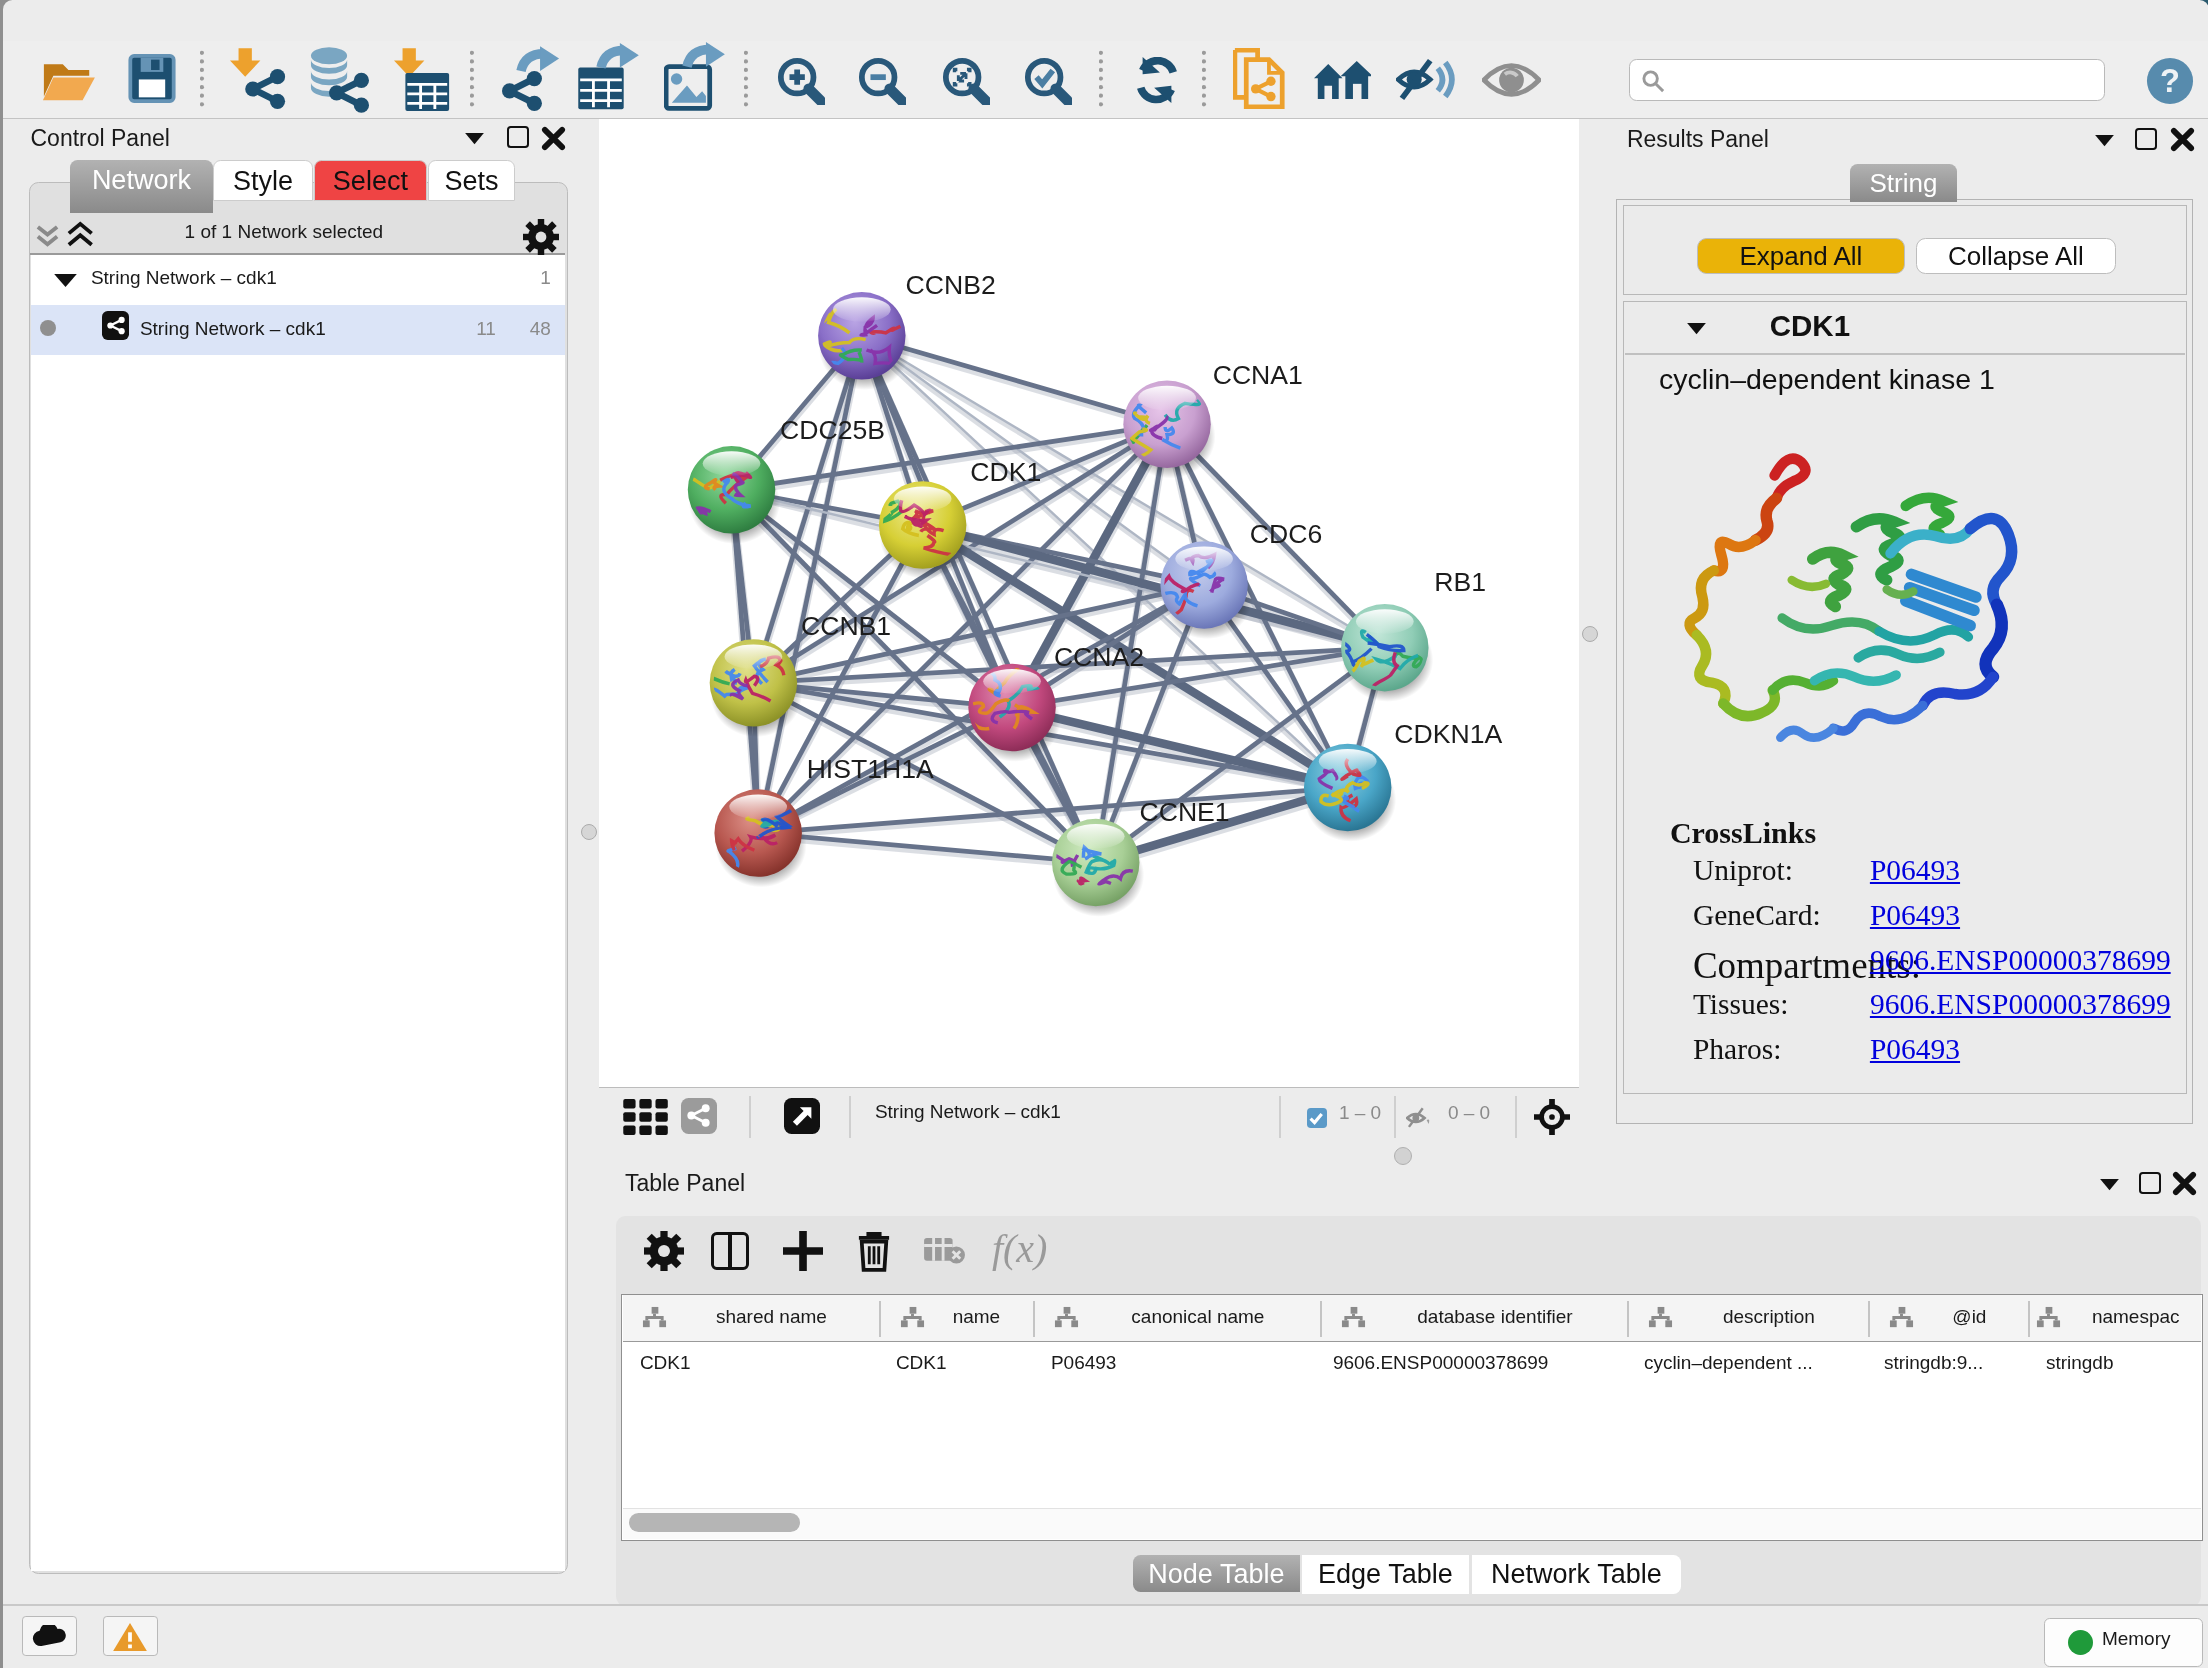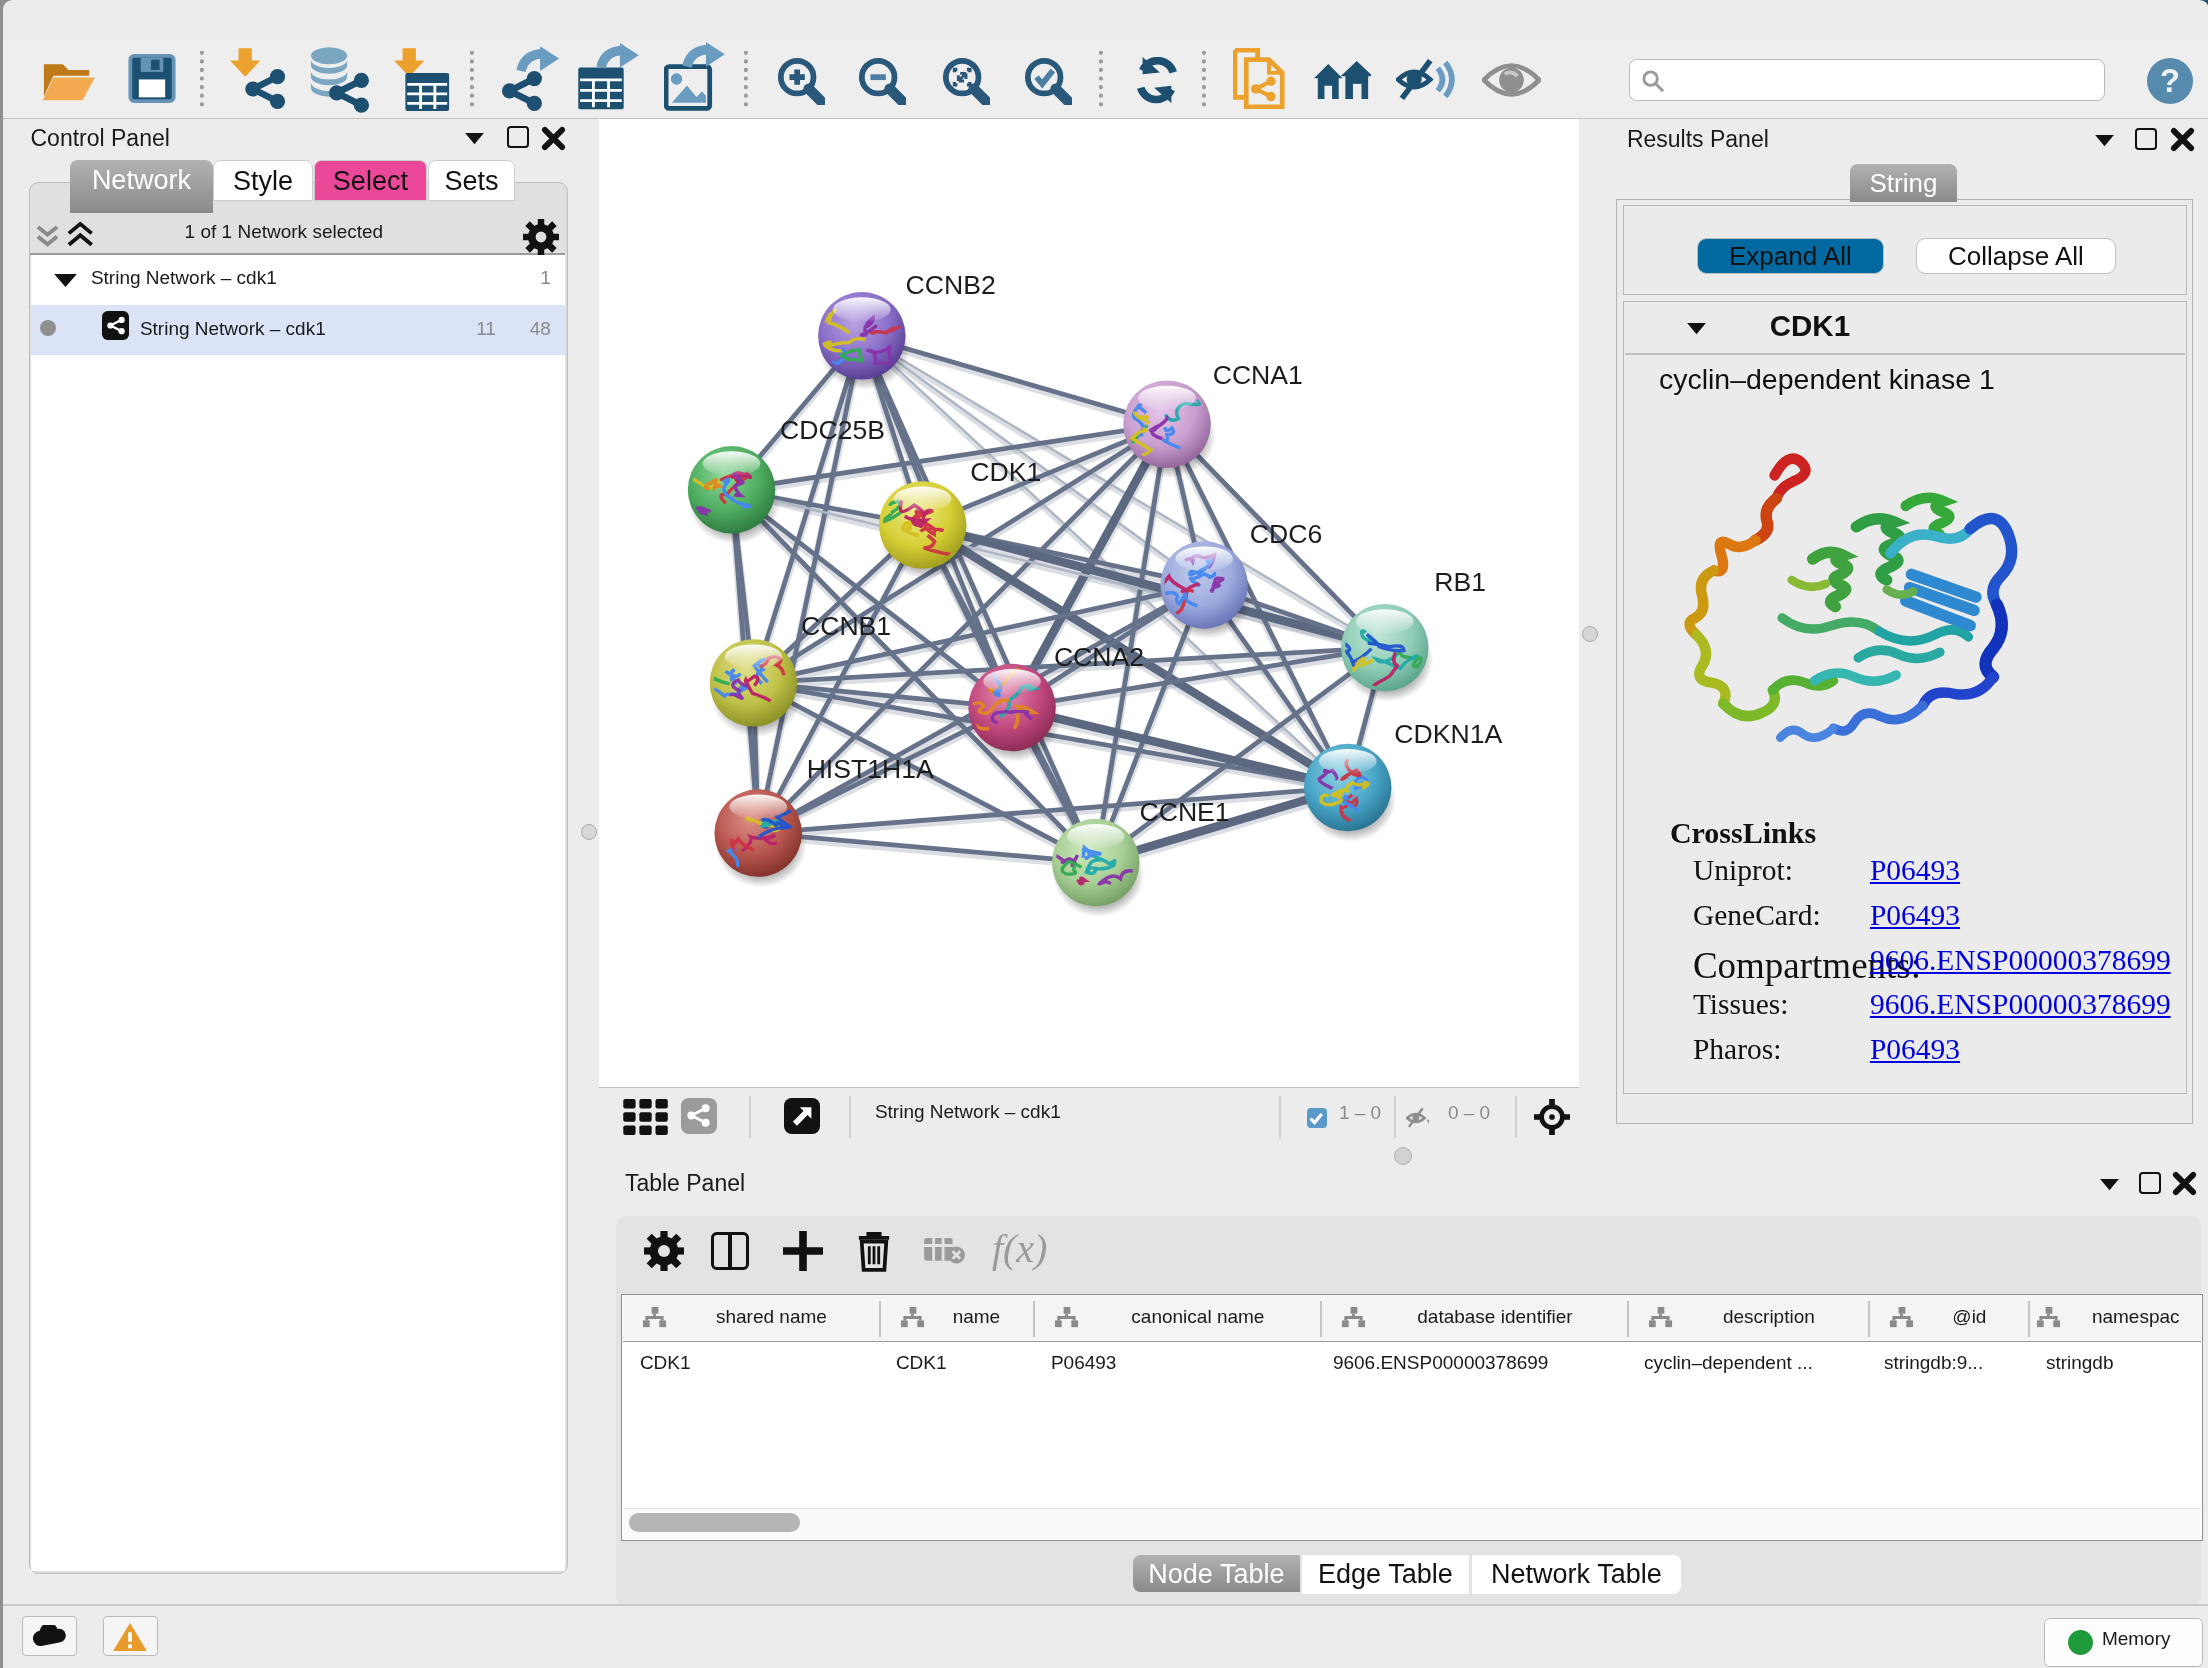--- a/index.html
+++ b/index.html
@@ -210,21 +210,21 @@
     </svg>
 <div class="abs" style="left:504px;top:126px;width:22px;height:22px;border:2.9px solid #111;border-radius:3.8px"></div>
 <svg class="abs" style="left:538px;top:126px" width="25" height="25" viewBox="0 0 26 26">
       <path d="M4 4 L22 22 M22 4 L4 22" stroke="#111" stroke-width="6" stroke-linecap="round"></path>
     </svg>
 
 <div class="abs" style="left:26px;top:182px;width:539px;height:1392px;background:#e0e0e0;border:1.9px solid #bcbcbc;border-radius:9.5px"></div>
 
 <div class="abs" style="left:67px;top:160px;width:143px;height:53px;background:linear-gradient(#b2b2b2,#8a8a8a);border-radius:7.6px 7.6px 0 0;color:#fff;font-size:27px;text-align:center;line-height:41px">Network</div>
 <div class="abs" style="left:210px;top:160px;width:100px;height:41px;background:#fff;border:1px solid #ccc;border-radius:7.6px 7.6px 0 0;font-size:27px;text-align:center;line-height:41px;color:#111">Style</div>
-<div class="abs" style="left:311px;top:160px;width:113px;height:41px;background:#ec4899;border:1px solid #ccc;border-radius:7.6px 7.6px 0 0;font-size:27px;text-align:center;line-height:41px;color:#111">Select</div>
+<div class="abs" style="left:311px;top:160px;width:113px;height:41px;background:#ef4444;border:1px solid #ccc;border-radius:7.6px 7.6px 0 0;font-size:27px;text-align:center;line-height:41px;color:#111">Select</div>
 <div class="abs" style="left:425px;top:160px;width:87px;height:41px;background:#fff;border:1px solid #ccc;border-radius:7.6px 7.6px 0 0;font-size:27px;text-align:center;line-height:41px;color:#111">Sets</div>
 
 <svg class="abs" style="left:32px;top:224px" width="25" height="25" viewBox="0 0 26 26">
       <path d="M3 3 L13 11 L23 3 M3 13 L13 21 L23 13" fill="none" stroke="#8a8a8a" stroke-width="4"></path>
     </svg>
 <svg class="abs" style="left:63px;top:221px" width="28.5" height="28.5" viewBox="0 0 30 30">
       <path d="M3 13 L15 3 L27 13 M3 25 L15 15 L27 25" fill="none" stroke="#111" stroke-width="4"></path>
     </svg>
 <div class="abs t27" style="left:105px;top:221px;width:352px;text-align:center">1 of 1 Network selected</div>
 
@@ -686,21 +686,21 @@
     </svg>
 <div class="abs" style="left:2132px;top:128px;width:22px;height:22px;border:2.9px solid #111;border-radius:3.8px"></div>
 <svg class="abs" style="left:2167px;top:127px" width="25" height="25" viewBox="0 0 26 26">
       <path d="M4 4 L22 22 M22 4 L4 22" stroke="#111" stroke-width="6" stroke-linecap="round"></path>
     </svg>
 
 <div class="abs" style="left:1613px;top:199px;width:577px;height:925px;background:#ebebeb;border:1.9px solid #b3b3b3"></div>
 <div class="abs" style="left:1847px;top:164px;width:107px;height:38px;background:linear-gradient(#b2b2b2,#8a8a8a);border-radius:7.6px 7.6px 0 0;color:#fff;font-size:26px;text-align:center;line-height:38px">String</div>
 
 <div class="abs" style="left:1620px;top:205px;width:564px;height:90px;background:#ebebeb;border:1.9px solid #b8b8b8"></div>
-<div class="abs" style="left:1694px;top:238px;width:187px;height:36px;background:#0369a1;border:1.9px solid #bdbdbd;border-radius:9.5px;font-size:26px;text-align:center;line-height:34px;color:#111">Expand All</div>
+<div class="abs" style="left:1694px;top:238px;width:208px;height:36px;background:#eab308;border:1.9px solid #bdbdbd;border-radius:9.5px;font-size:26px;text-align:center;line-height:34px;color:#111">Expand All</div>
 <div class="abs" style="left:1913px;top:238px;width:200px;height:36px;background:#fff;border:1.9px solid #bdbdbd;border-radius:9.5px;font-size:26px;text-align:center;line-height:34px;color:#111">Collapse All</div>
 
 <div class="abs" style="left:1620px;top:301px;width:564px;height:793px;background:#ebebeb;border:1.9px solid #b8b8b8"></div>
 <svg class="abs" style="left:1682px;top:321px" width="23" height="15" viewBox="0 0 24 16">
       <path d="M2 2 L22 2 L12 14 Z" fill="#111"></path>
     </svg>
 <div class="abs" style="left:1712px;top:309px;width:190px;text-align:center;font-size:29.5px;font-weight:bold;color:#111">CDK1</div>
 <div class="abs" style="left:1622px;top:353px;width:560px;height:1.9px;background:#c0c0c0"></div>
 <div class="abs" style="left:1656px;top:363px;font-size:28.5px;color:#111">cyclin–dependent kinase 1</div>
 

